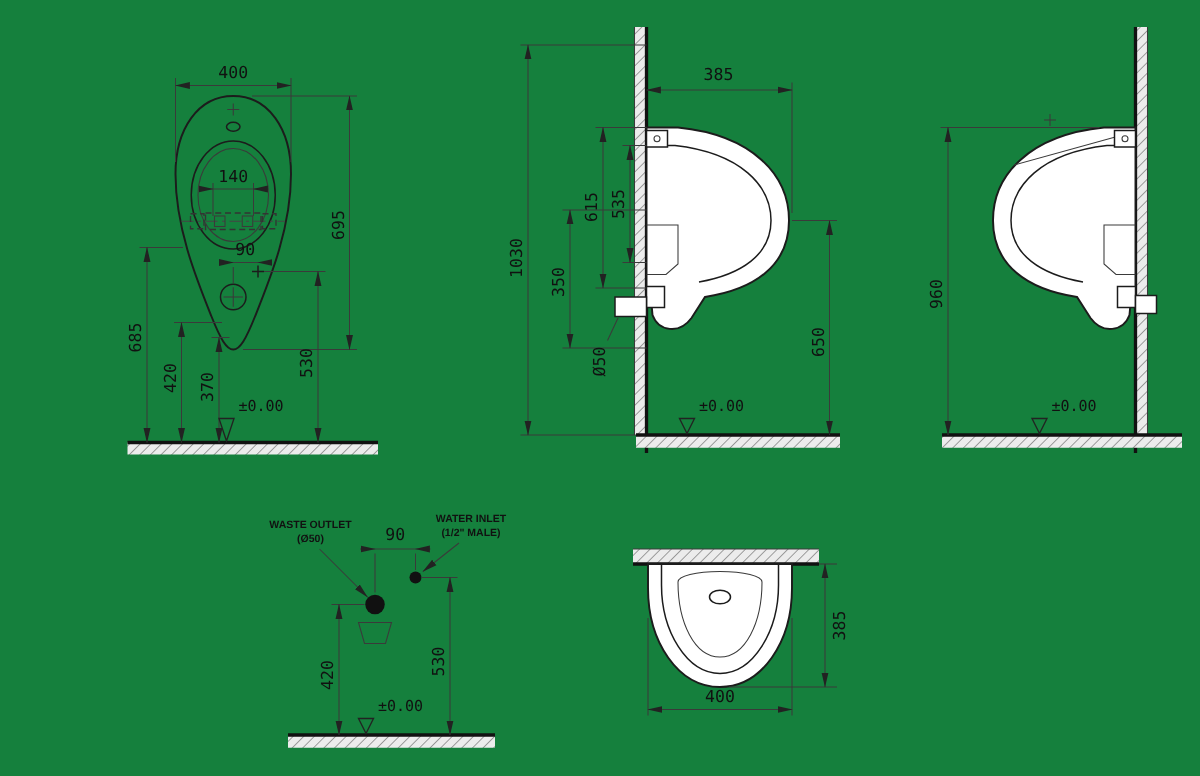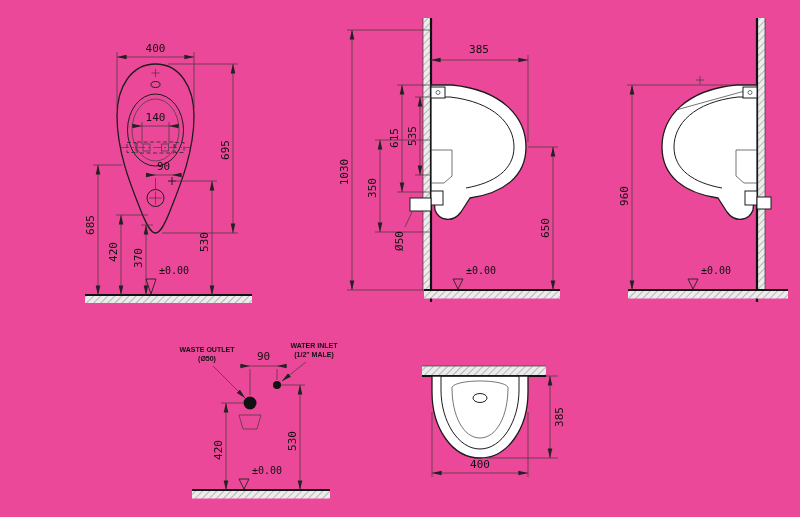--- a/index.html
+++ b/index.html
@@ -1,16 +1,16 @@
 <!DOCTYPE html>
 <html><head>
 <meta charset="utf-8">
 <style>
   html,body{margin:0;padding:0;background:#fff;}
-  #stage{position:relative;width:800px;height:517px;background:#ec4899;overflow:hidden;
+  #stage{position:relative;width:800px;height:517px;background:#15803d;overflow:hidden;
          font-family:"DejaVu Sans Mono",monospace;}
   svg{position:absolute;left:0;top:0;}
   .ln{stroke:#1c1c1c;stroke-width:1.3;fill:none;}
   .ln2{stroke:#1c1c1c;stroke-width:1;fill:none;}
   .thin{stroke:#3a3a3a;stroke-width:0.7;fill:none;}
   .thick{stroke:#111;stroke-width:2.2;fill:none;}
   .dash{stroke:#333;stroke-width:0.9;fill:none;stroke-dasharray:4 2.5;}
   .cline{stroke:#444;stroke-width:0.7;fill:none;stroke-dasharray:8 3 2 3;}
   text.dim{font:11px "DejaVu Sans Mono",monospace;fill:#111;}
   text.datum{font:10px "DejaVu Sans Mono",monospace;fill:#111;}

